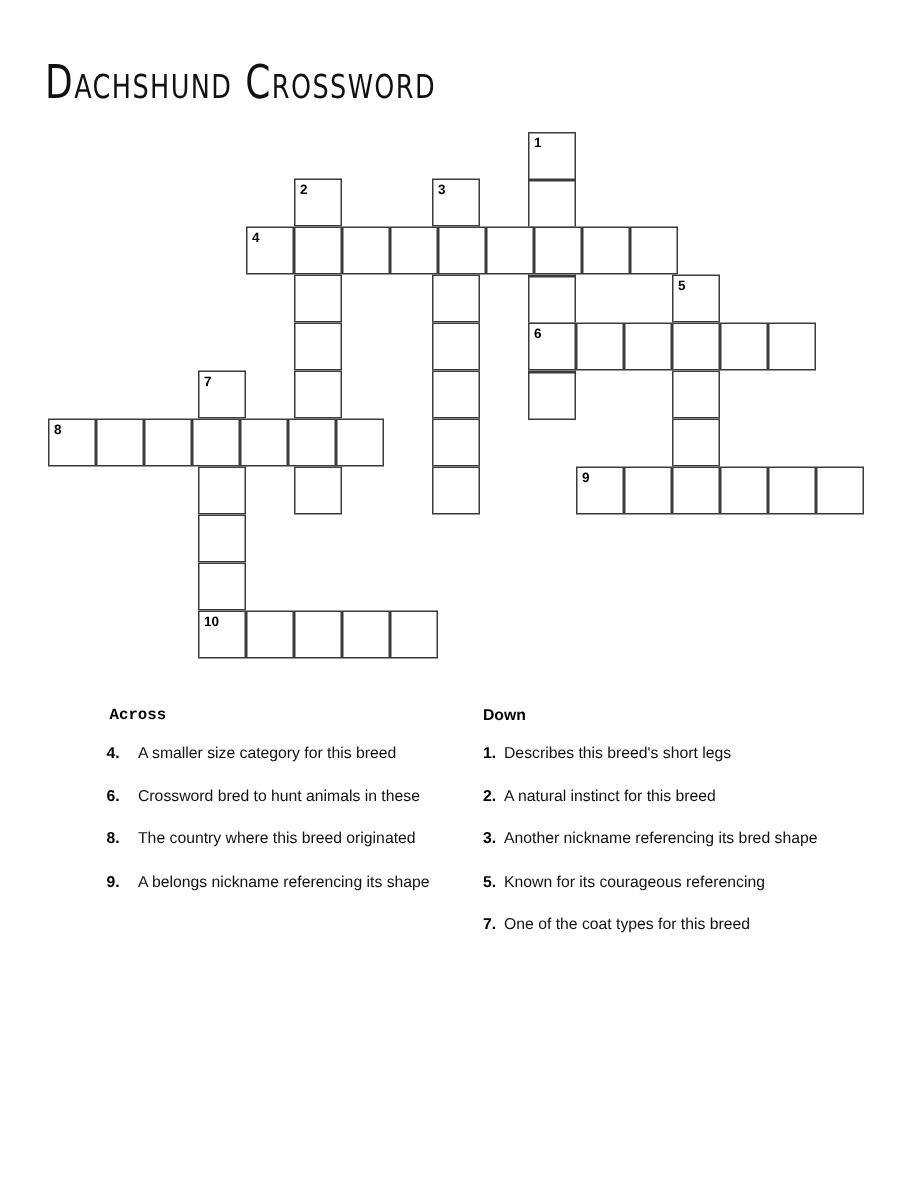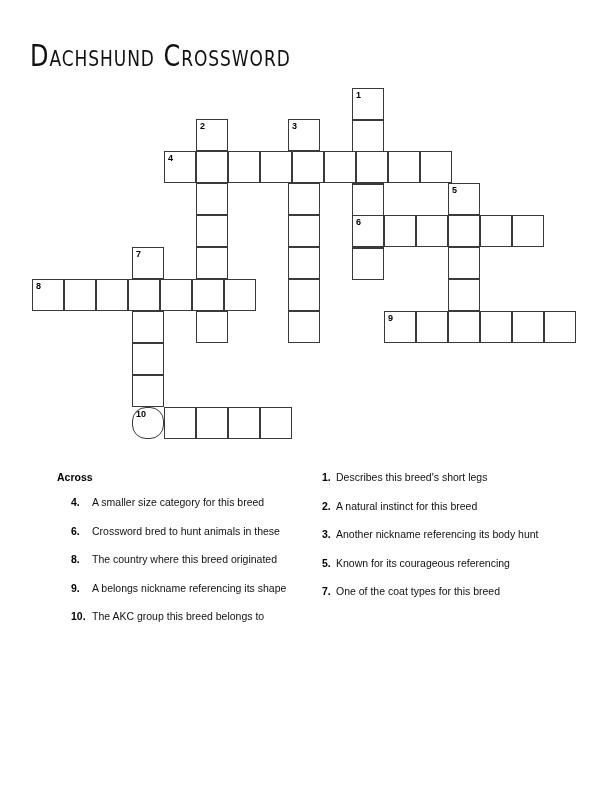--- a/index.html
+++ b/index.html
@@ -77,21 +77,21 @@
   #clues-down   { left: 322px; width: 262px; }
 
   .clue-heading {
     font-family: "Liberation Sans", sans-serif;
     font-size: 10.5px;
     font-weight: 700;
     color: #000000;
     margin: 0 0 11px 0;
     line-height: 14px;
   }
-  #clues-across .clue-heading { margin-left: 0px; }
+  #clues-across .clue-heading { margin-left: 16px; font-family: Liberation Mono, monospace; }
 
   .clue {
     display: flex;
     margin-bottom: 13px;
     line-height: 15.5px;
   }
   .clue-number {
     font-family: "Liberation Sans", sans-serif;
     font-size: 10.5px;
     font-weight: 700;
@@ -169,21 +169,21 @@
     <div class="cell" style="left: 416px; top: 215px;"></div>
     <div class="cell" style="left: 480px; top: 215px;"></div>
     <div class="cell" style="left: 512px; top: 215px;"></div>
     <div class="cell" style="left: 132px; top: 247px;">
       <span class="cell-num">7</span>
     </div>
     <div class="cell" style="left: 132px; top: 279px;"></div>
     <div class="cell" style="left: 132px; top: 311px;"></div>
     <div class="cell" style="left: 132px; top: 343px;"></div>
     <div class="cell" style="left: 132px; top: 375px;"></div>
-    <div class="cell" style="left: 132px; top: 407px; border-radius: 14px;">
+    <div class="cell" style="left: 132px; top: 407px;">
       <span class="cell-num">10</span>
     </div>
     <div class="cell" style="left: 32px; top: 279px;">
       <span class="cell-num">8</span>
     </div>
     <div class="cell" style="left: 64px; top: 279px;"></div>
     <div class="cell" style="left: 96px; top: 279px;"></div>
     <div class="cell" style="left: 128px; top: 279px;"></div>
     <div class="cell" style="left: 160px; top: 279px;"></div>
     <div class="cell" style="left: 192px; top: 279px;"></div>
@@ -215,40 +215,37 @@
           <span class="clue-text">Crossword bred to hunt animals in these</span>
         </div>
         <div class="clue">
           <span class="clue-number">8.</span>
           <span class="clue-text">The country where this breed originated</span>
         </div>
         <div class="clue">
           <span class="clue-number">9.</span>
           <span class="clue-text">A belongs nickname referencing its shape</span>
         </div>
-        <div class="clue">
-          <span class="clue-number">10.</span>
-          <span class="clue-text">The AKC group this breed belongs to</span>
-        </div>
       </div>
   </div>
 
   <div class="clue-col" id="clues-down">
+    <div class="clue-heading">Down</div>
     <div id="down-list">
         <div class="clue">
           <span class="clue-number">1.</span>
           <span class="clue-text">Describes this breed's short legs</span>
         </div>
         <div class="clue">
           <span class="clue-number">2.</span>
           <span class="clue-text">A natural instinct for this breed</span>
         </div>
         <div class="clue">
           <span class="clue-number">3.</span>
-          <span class="clue-text">Another nickname referencing its body hunt</span>
+          <span class="clue-text">Another nickname referencing its bred shape</span>
         </div>
         <div class="clue">
           <span class="clue-number">5.</span>
           <span class="clue-text">Known for its courageous referencing</span>
         </div>
         <div class="clue">
           <span class="clue-number">7.</span>
           <span class="clue-text">One of the coat types for this breed</span>
         </div>
       </div>

